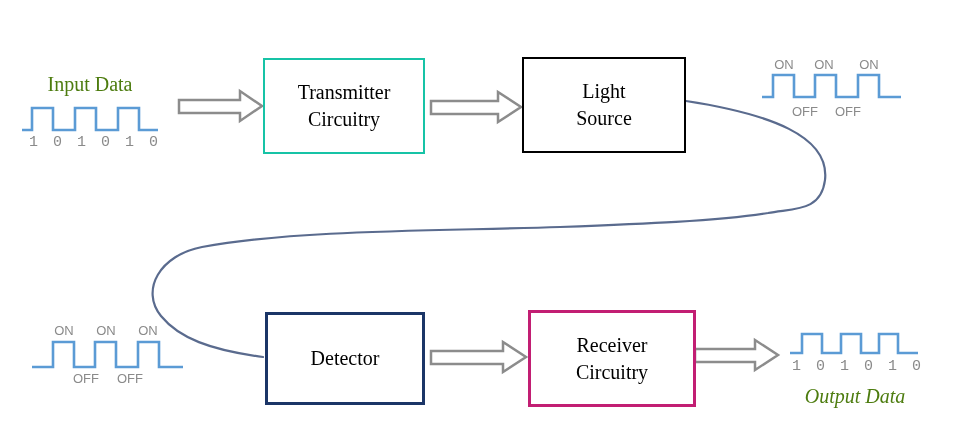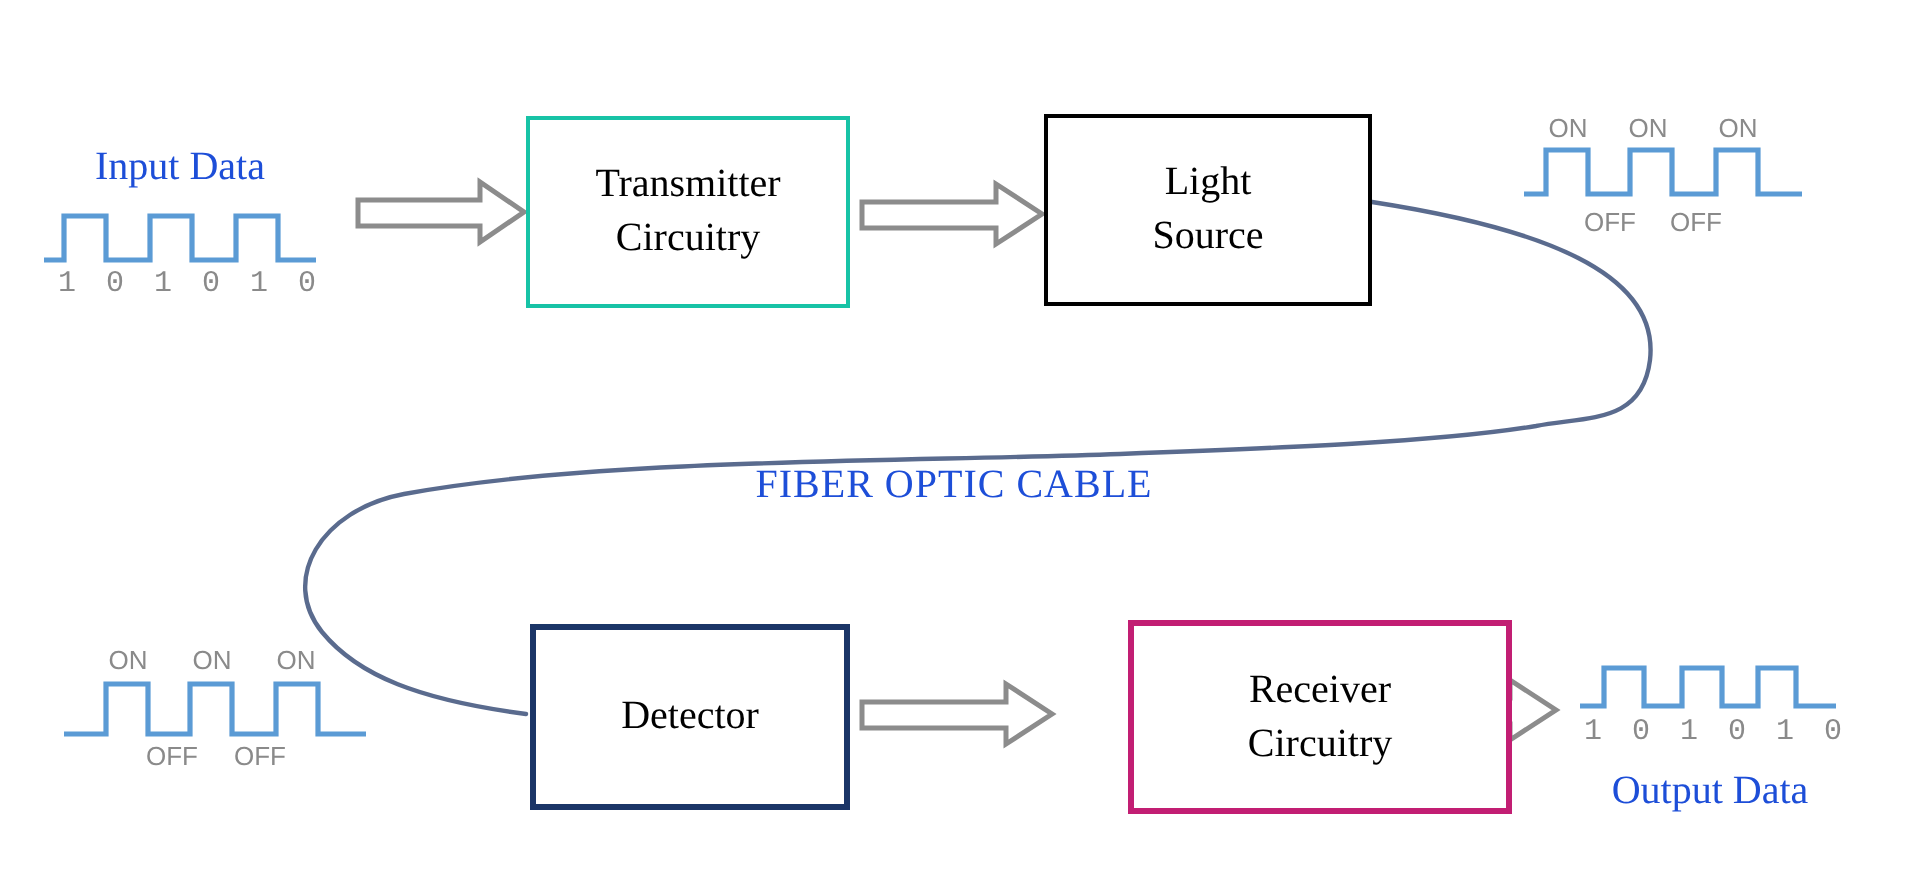--- a/index.html
+++ b/index.html
@@ -8,21 +8,21 @@
     font-family:"Liberation Serif","DejaVu Serif",serif;
   }
   #shapes{position:absolute;left:0;top:0;}
   .box{
     position:absolute;display:flex;flex-direction:column;align-items:center;justify-content:center;
     background:#ffffff;box-sizing:border-box;text-align:center;
     font-size:20px;color:#000;line-height:27px;
   }
   .box.thin{border:2px solid #000;}
   .box.thick{border:3px solid #000;}
-  .lbl{position:absolute;white-space:nowrap;color:#1d4ed8;font-size:20px;}
+  .lbl{position:absolute;white-space:nowrap;color:#4d7c0f;font-size:20px;}
   .center{transform:translate(-50%,-50%);}
   .bits{
     position:absolute;font-family:Liberation Mono, monospace;
     font-size:15px;letter-spacing:3px;white-space:nowrap;transform:translate(-50%,-50%);
   }
   .onoff{
     position:absolute;font-family:"Liberation Sans","DejaVu Sans",sans-serif;
     font-size:13px;white-space:nowrap;transform:translate(-50%,-50%);text-align:center;
   }
   .cablelbl{letter-spacing:0.5px;}
@@ -64,34 +64,33 @@
 
   <div class="box thick" style="left: 265px; top: 312px; width: 160px; height: 93px; border-color: rgb(27, 53, 103);">
     <span>Detector</span>
   </div>
 
   <div class="box thin" style="left: 522px; top: 57px; width: 164px; height: 96px; border-color: rgb(0, 0, 0);">
     <span>Light</span>
     <span>Source</span>
   </div>
 
-  <div class="box thick" style="left: 528px; top: 310px; width: 192px; height: 97px; border-color: rgb(194, 30, 115); margin-left: 36px;">
+  <div class="box thick" style="left: 528px; top: 310px; width: 168px; height: 97px; border-color: rgb(194, 30, 115);">
     <span>Receiver</span>
     <span>Circuitry</span>
   </div>
 
   <div class="lbl center" style="left:90px;top:84px;">Input Data</div>
 
   <div class="bits" style="left: 95px; top: 142px; color: rgb(138, 138, 138);">1 0 1 0 1 0</div>
 
-  <div class="lbl center cablelbl" style="left:477px;top:243px;">FIBER OPTIC CABLE</div>
 
   <div class="bits" style="left: 858px; top: 366px; color: rgb(138, 138, 138);">1 0 1 0 1 0</div>
 
-  <div class="lbl center" style="left:855px;top:396px;">Output Data</div>
+  <div class="lbl center" style="left:855px;top:396px;font-style:italic;">Output Data</div>
 
   <span class="onoff" style="left: 784px; top: 64px; color: rgb(138, 138, 138);">ON</span>
   <span class="onoff" style="left: 824px; top: 64px; color: rgb(138, 138, 138);">ON</span>
   <span class="onoff" style="left: 869px; top: 64px; color: rgb(138, 138, 138);">ON</span>
   <span class="onoff" style="left: 805px; top: 111px; color: rgb(138, 138, 138);">OFF</span>
   <span class="onoff" style="left: 848px; top: 111px; color: rgb(138, 138, 138);">OFF</span>
 
   <span class="onoff" style="left: 64px; top: 330px; color: rgb(138, 138, 138);">ON</span>
   <span class="onoff" style="left: 106px; top: 330px; color: rgb(138, 138, 138);">ON</span>
   <span class="onoff" style="left: 148px; top: 330px; color: rgb(138, 138, 138);">ON</span>

